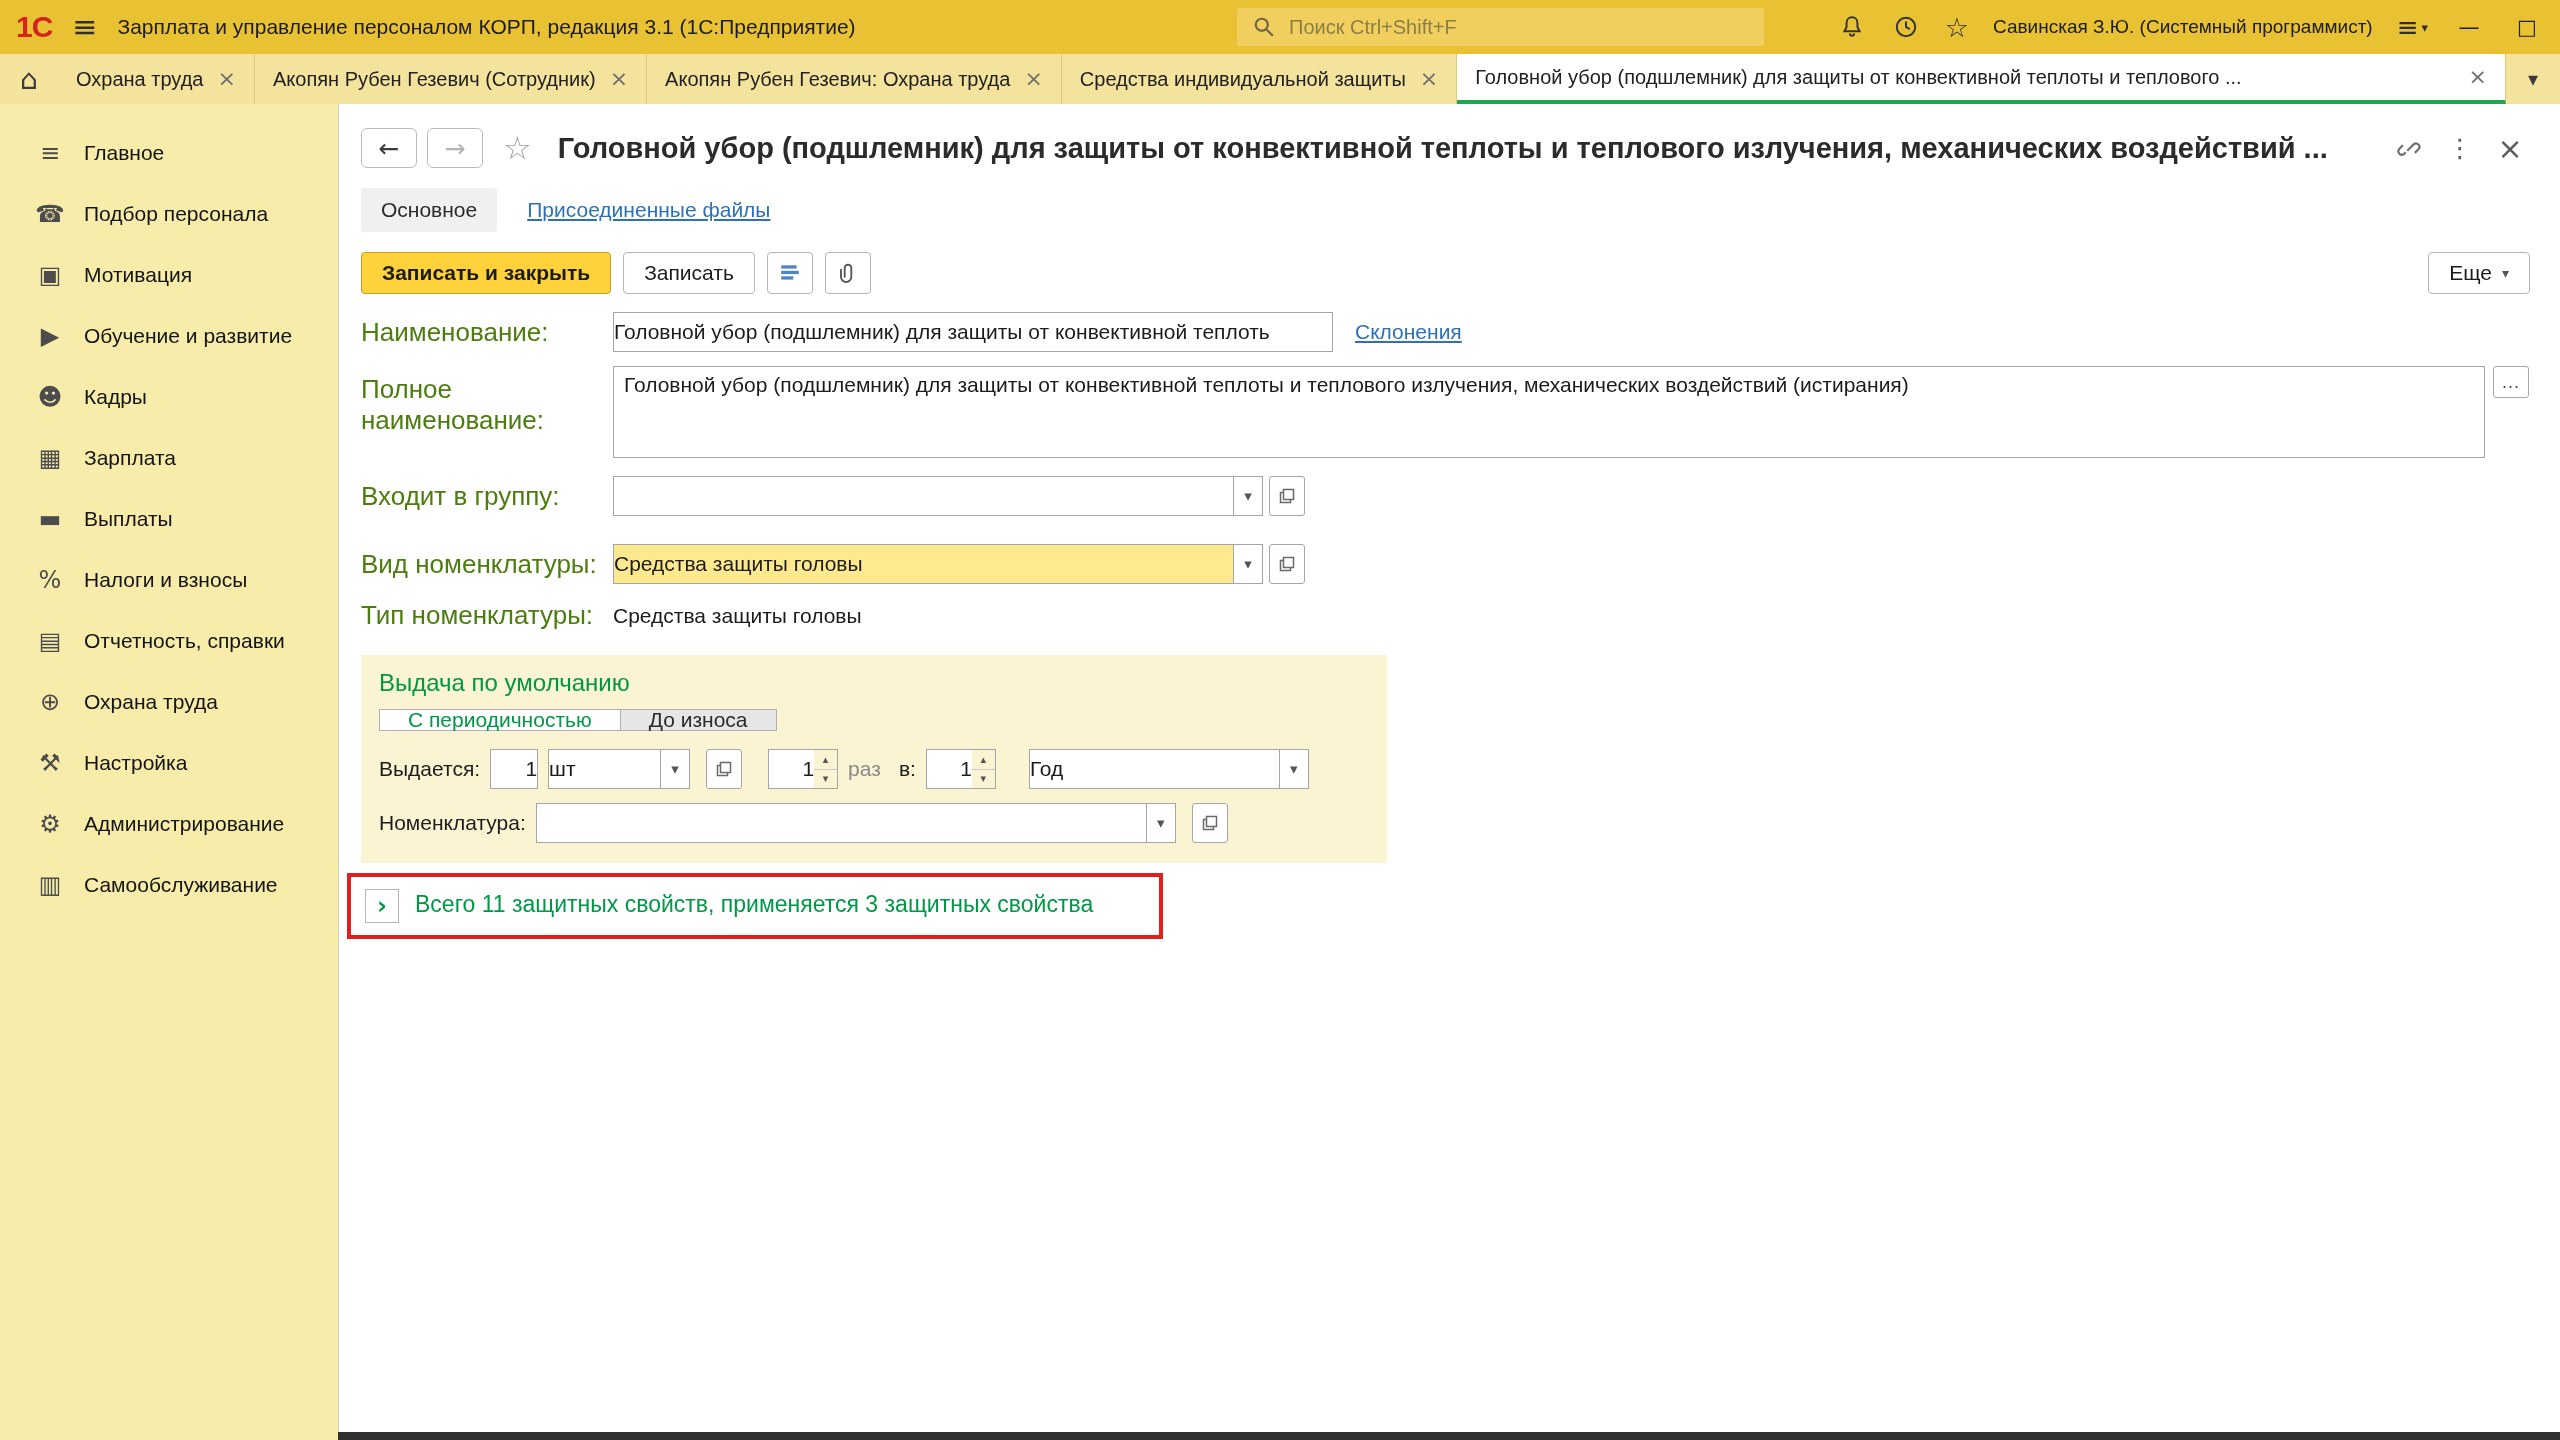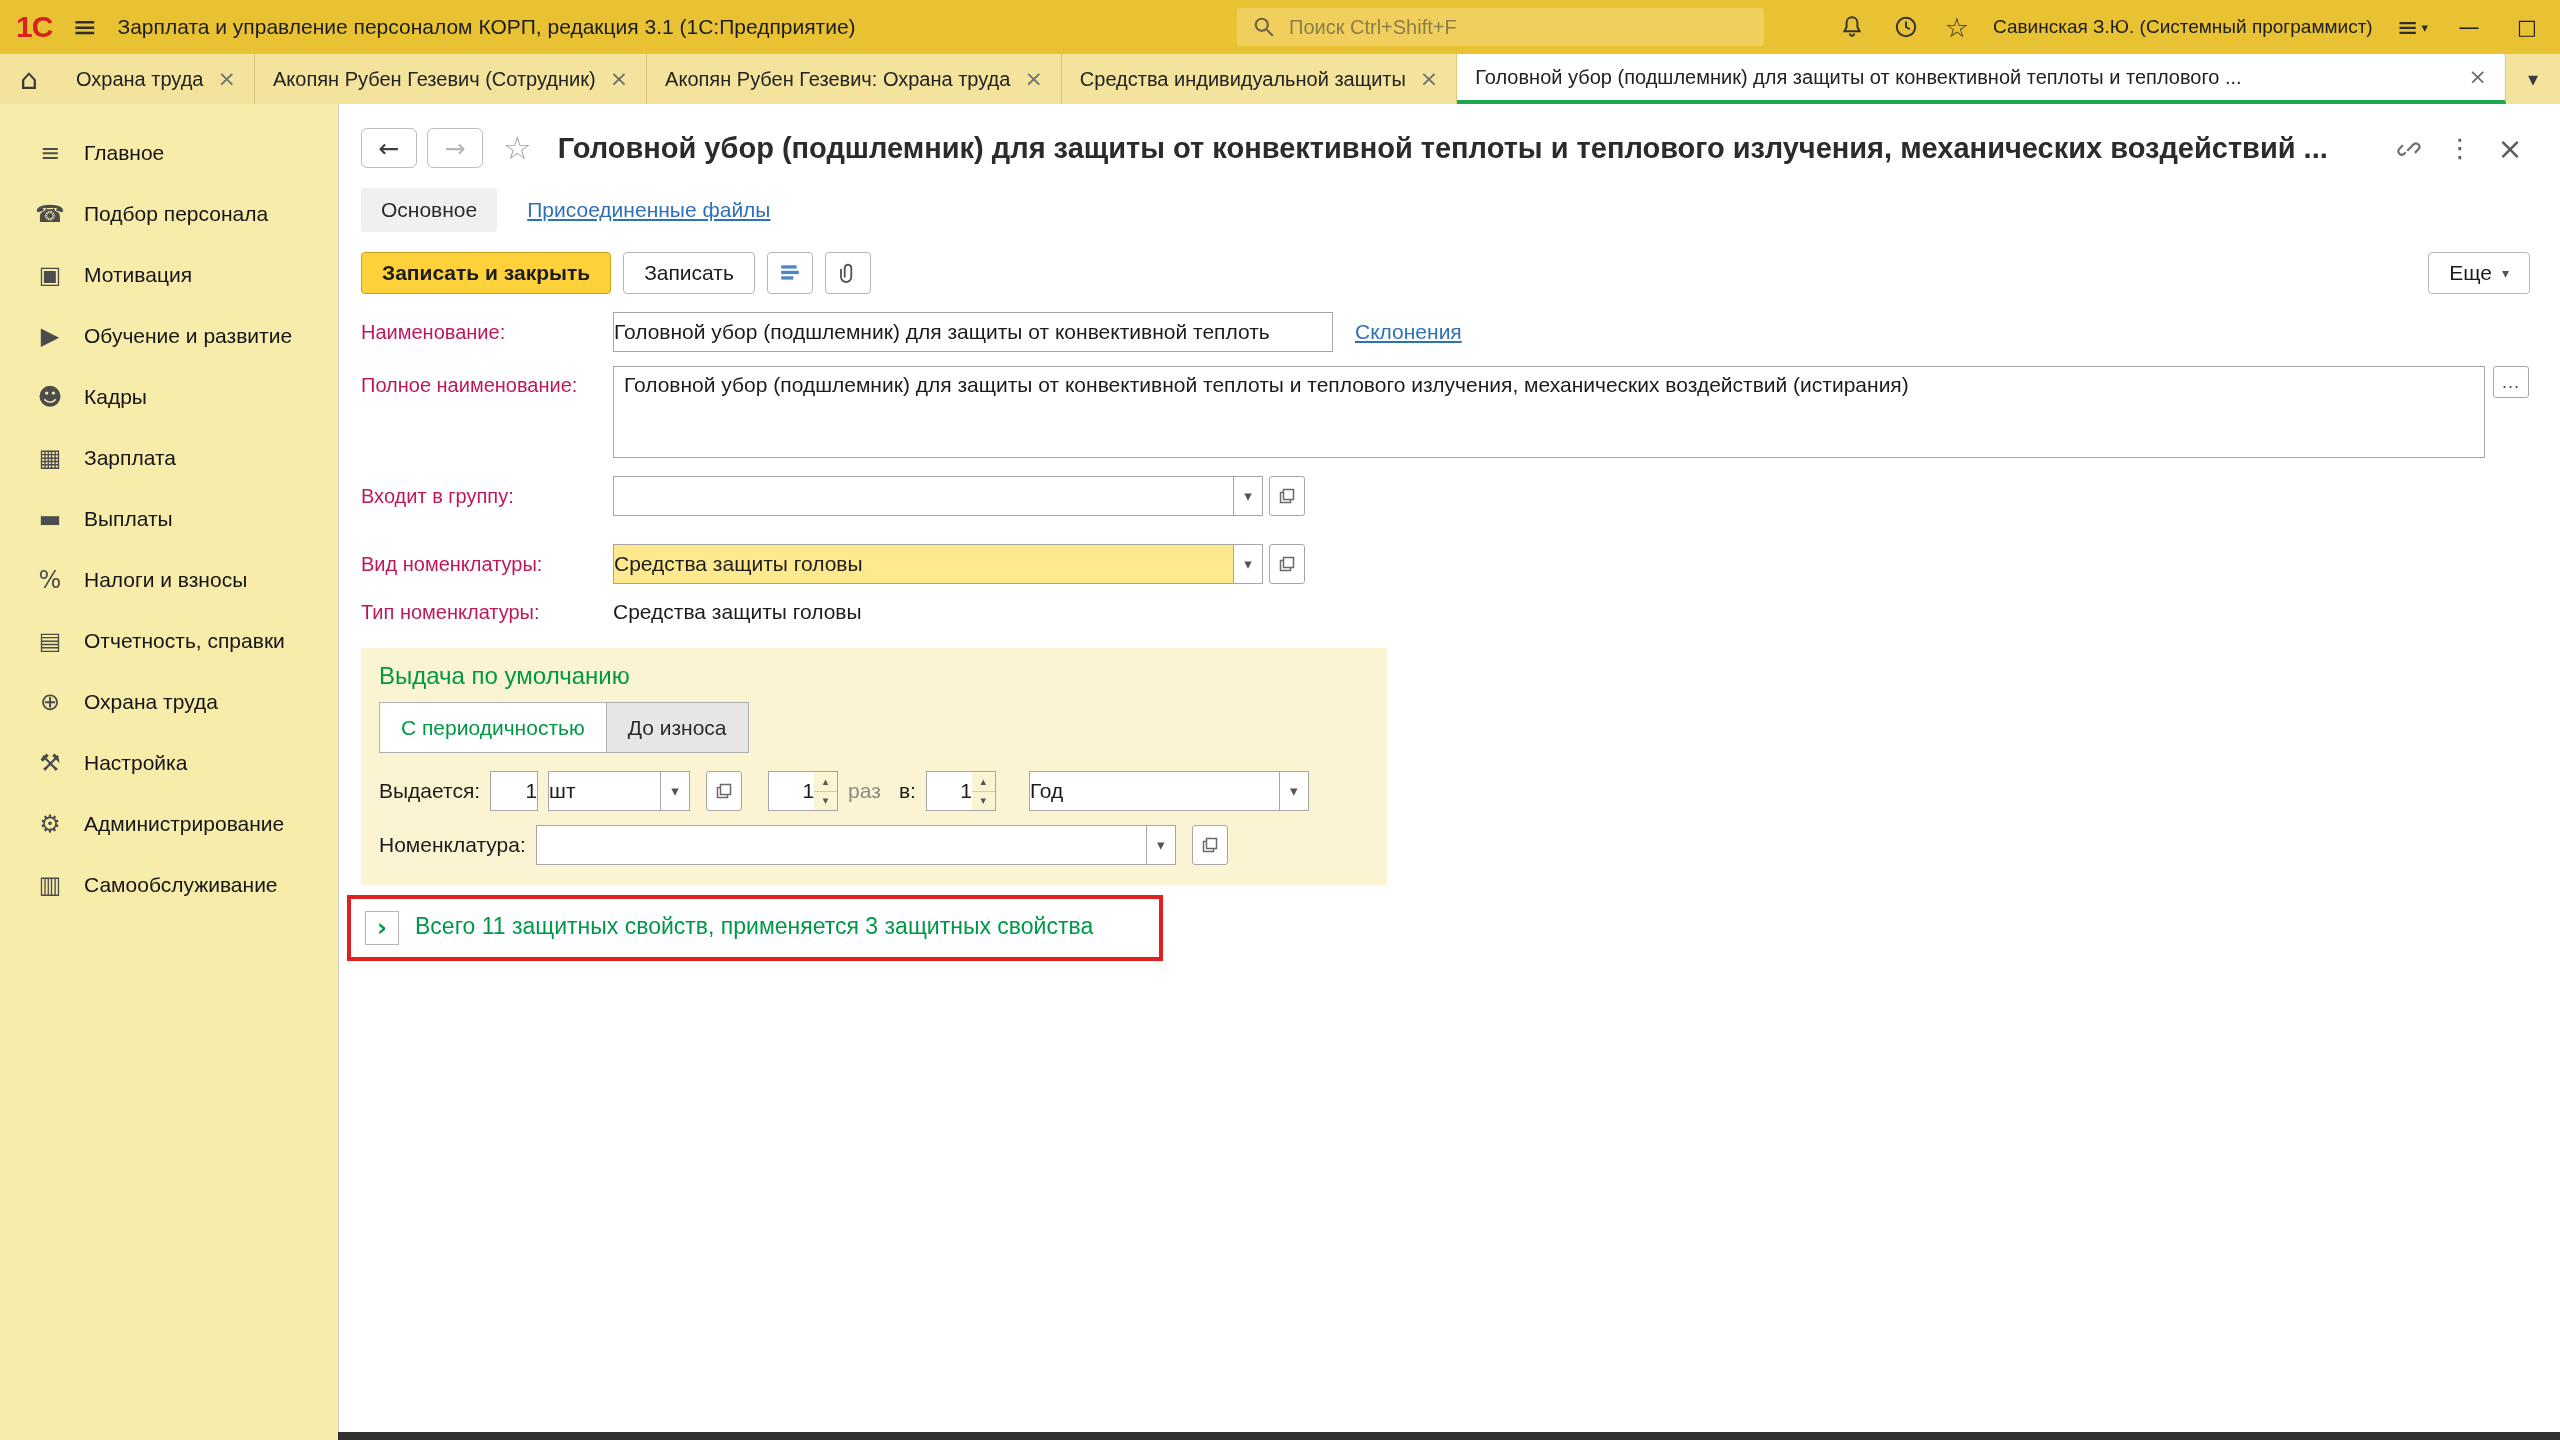--- a/index.html
+++ b/index.html
@@ -59,37 +59,37 @@
   .cmdbar{display:flex;align-items:center;margin-top:20px;gap:12px}
   .btn{height:42px;border:1px solid #b5b5b5;border-radius:4px;background:#fff;font-size:21px;color:#1c1c1c;padding:16px 20px;display:inline-flex;align-items:center;gap:10px;font-family:inherit}
   .btn-primary{background:#ffd23b;border-color:#c2a224;font-weight:bold}
   .btn-icon{width:46px;padding:0;justify-content:center}
   .spacer{flex:1}
   .dd-caret{font-size:14px;color:#555}
 
   
   .frow{display:flex;align-items:center;margin-top:18px}
   .frow.top{align-items:flex-start}
-  .flabel{width:252px;flex-shrink:0;font-size:20px;color:#be185d}
+  .flabel{width:252px;flex-shrink:0;font-size:26px;color:#4d7c0f}
   .tinput{height:40px;border:1px solid #a6a6a6;background:#fff;font-size:21px;padding:0 0;font-family:inherit;color:#1c1c1c;outline:none}
   .combo{display:flex;align-items:stretch}
   .combo .tinput{border-right:none}
   .combo-dd{width:30px;border:1px solid #a6a6a6;background:#fff;display:flex;align-items:center;justify-content:center;color:#555;font-size:15px}
   .open-btn{width:36px;height:40px;border:1px solid #a6a6a6;border-radius:3px;background:#fff;margin-left:6px;display:flex;align-items:center;justify-content:center}
   .textarea{width:1872px;height:92px;border:1px solid #a6a6a6;background:#fff;font-family:inherit;font-size:21px;padding:6px 10px;resize:none;color:#1c1c1c;outline:none}
   .dots-btn{width:36px;height:32px;border:1px solid #a6a6a6;border-radius:3px;background:#fff;margin-left:8px;font-size:18px;color:#444;display:flex;align-items:center;justify-content:center;letter-spacing:1px}
   .yellow-field{background:#ffe98f !important}
   .static-val{font-size:21px;color:#1c1c1c}
   .link-row{margin-top:20px}
 
   
   .panel{width:1026px;background:#faf4d2;margin-top:24px;padding:14px 18px 20px}
   .panel-title{color:#009846;font-size:24px}
   .toggles{display:flex;margin-top:12px}
-  .toggle{height:51px;padding:0 21px;border:1px solid #b0b0b0;font-size:21px;display:flex;align-items:center;background:#e6e6e6;color:#2b2b2b}
+  .toggle{height:22px;padding:0 28px;border:1px solid #b0b0b0;font-size:21px;display:flex;align-items:center;background:#e6e6e6;color:#2b2b2b}
   .toggle.sel{background:#fff;color:#009846}
   .toggle + .toggle{border-left:none}
   .issue-row{display:flex;align-items:center;margin-top:18px;gap:10px}
   .num{width:48px;text-align:right}
   .spin{display:flex;flex-direction:column;width:24px;border:1px solid #a6a6a6;border-left:none}
   .spin span{flex:1;display:flex;align-items:center;justify-content:center;font-size:11px;color:#555;line-height:1}
   .spin span:first-child{border-bottom:1px solid #c9c9c9}
   .gray-label{color:#8a8a8a;font-size:21px}
   .p-label{font-size:21px;color:#1c1c1c}
 

